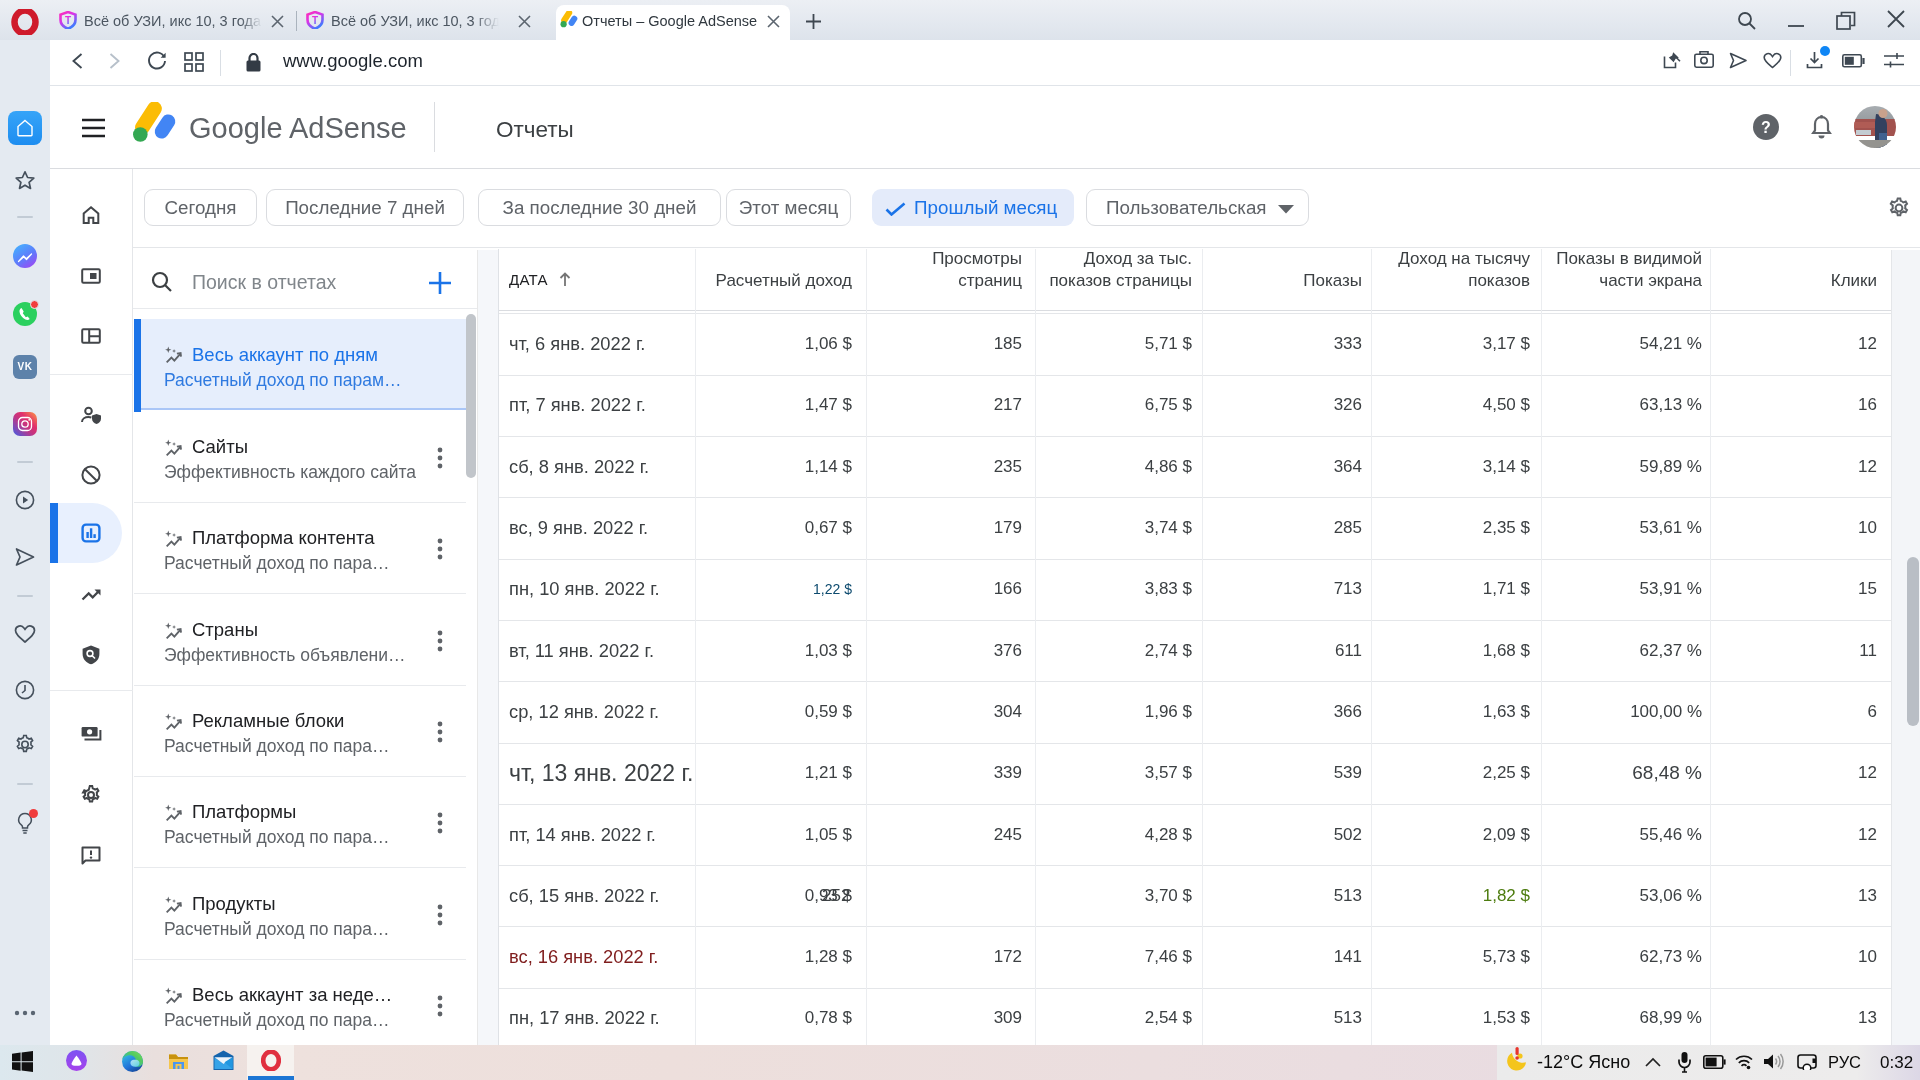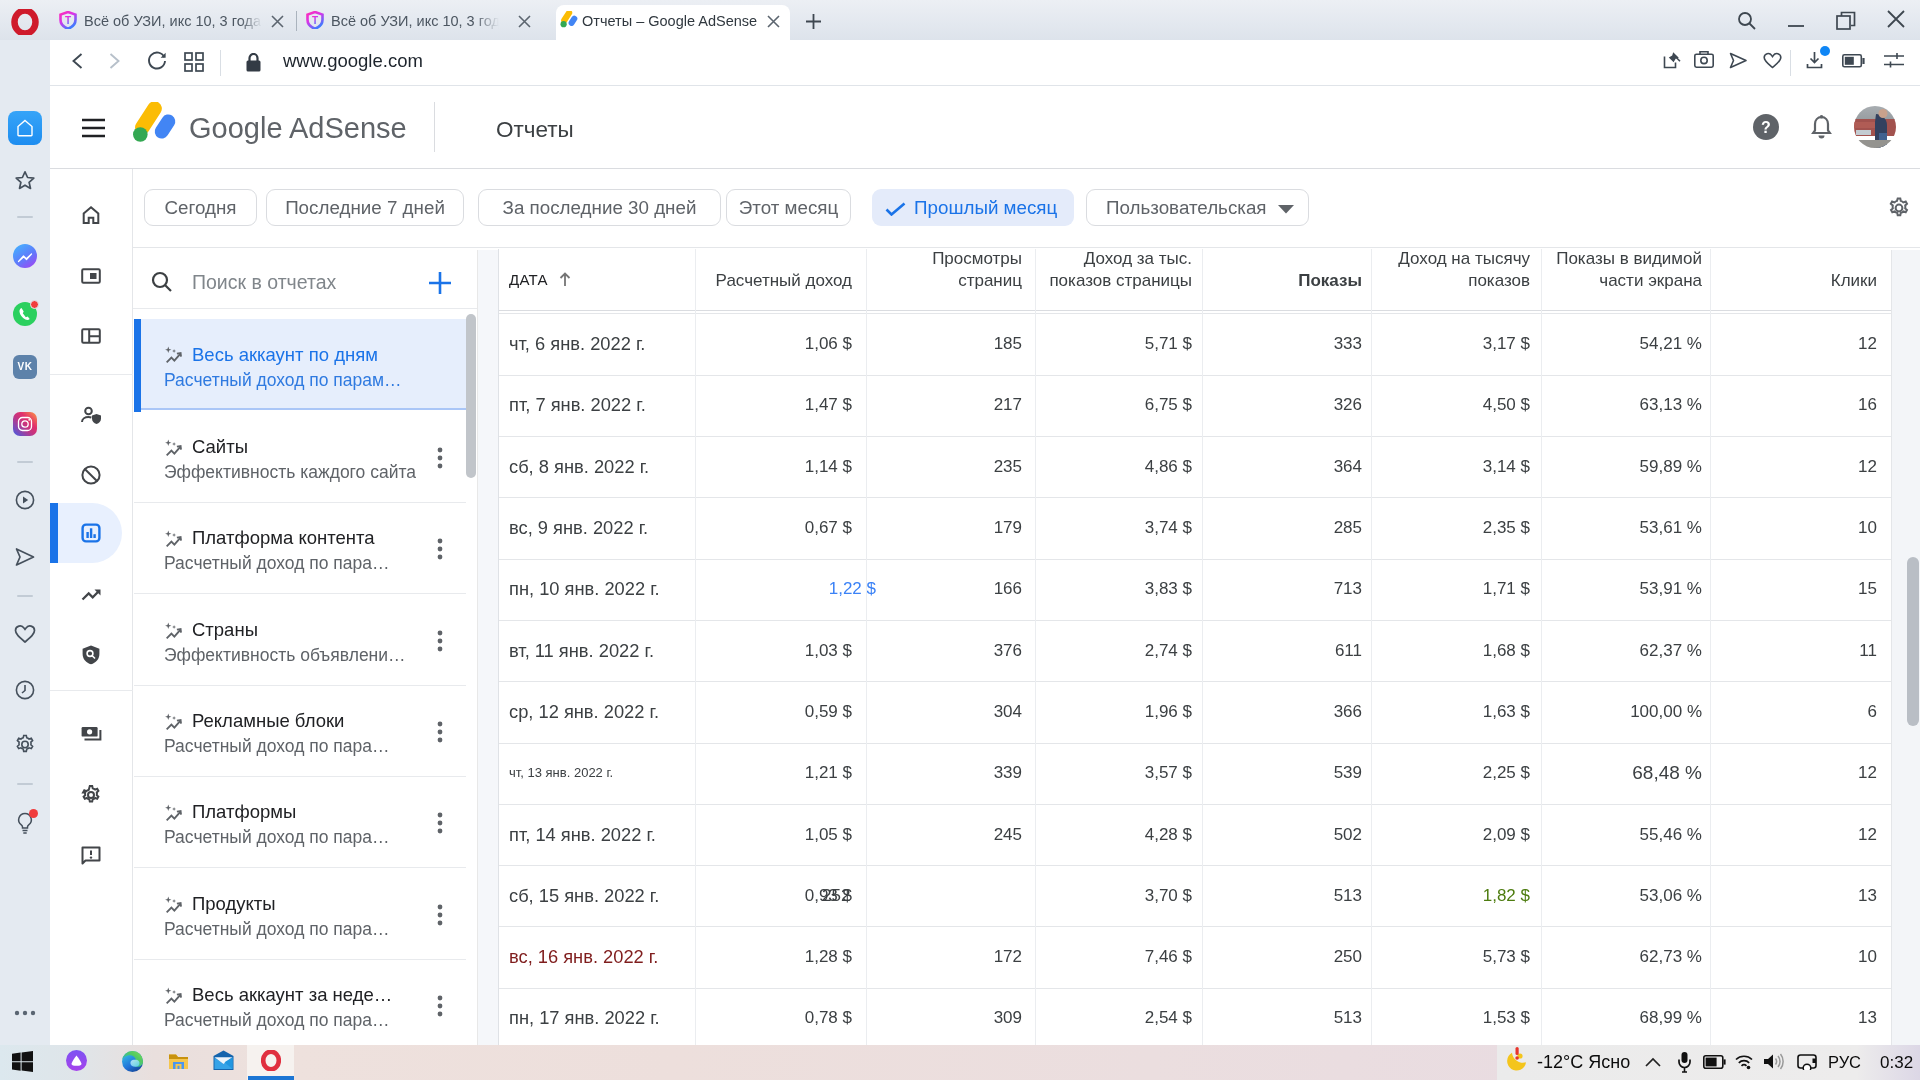--- a/index.html
+++ b/index.html
@@ -479,21 +479,21 @@
 <div style="position:absolute;left:499px;top:248px;width:1392px;height:63px;background:#fff;border-bottom:1px solid #dadce0;"></div>
 <div style="position:absolute;left:509px;top:271px;height:18px;font-size:15px;color:#202124;font-weight:500;white-space:nowrap;line-height:18px;letter-spacing:0.3px;">ДАТА</div>
 <svg style="position:absolute;left:557px;top:271px;" width="16" height="17" viewBox="0 0 16 17">
       <path d="M8 15V2.5M3.5 7L8 2.5 12.5 7" fill="none" stroke="#757575" stroke-width="1.8"></path>
     </svg>
 <div style="position:absolute;left:532px;top:270px;width:320px;height:22px;font-size:17px;color:#3c4043;font-weight:500;white-space:nowrap;text-align:right;line-height:22px;">Расчетный доход</div>
 <div style="position:absolute;left:702px;top:248px;width:320px;height:22px;font-size:17px;color:#3c4043;font-weight:500;white-space:nowrap;text-align:right;line-height:22px;">Просмотры</div>
 <div style="position:absolute;left:702px;top:270px;width:320px;height:22px;font-size:17px;color:#3c4043;font-weight:500;white-space:nowrap;text-align:right;line-height:22px;">страниц</div>
 <div style="position:absolute;left:872px;top:248px;width:320px;height:22px;font-size:17px;color:#3c4043;font-weight:500;white-space:nowrap;text-align:right;line-height:22px;">Доход за тыс.</div>
 <div style="position:absolute;left:872px;top:270px;width:320px;height:22px;font-size:17px;color:#3c4043;font-weight:500;white-space:nowrap;text-align:right;line-height:22px;">показов страницы</div>
-<div style="position:absolute;left:1042px;top:270px;width:320px;height:22px;font-size:17px;color:#3c4043;font-weight:700;white-space:nowrap;text-align:right;line-height:22px;">Показы</div>
+<div style="position:absolute;left:1042px;top:270px;width:320px;height:22px;font-size:17px;color:#3c4043;font-weight:400;white-space:nowrap;text-align:right;line-height:22px;">Показы</div>
 <div style="position:absolute;left:1210px;top:248px;width:320px;height:22px;font-size:17px;color:#3c4043;font-weight:500;white-space:nowrap;text-align:right;line-height:22px;">Доход на тысячу</div>
 <div style="position:absolute;left:1210px;top:270px;width:320px;height:22px;font-size:17px;color:#3c4043;font-weight:500;white-space:nowrap;text-align:right;line-height:22px;">показов</div>
 <div style="position:absolute;left:1382px;top:248px;width:320px;height:22px;font-size:17px;color:#3c4043;font-weight:500;white-space:nowrap;text-align:right;line-height:22px;">Показы в видимой</div>
 <div style="position:absolute;left:1382px;top:270px;width:320px;height:22px;font-size:17px;color:#3c4043;font-weight:500;white-space:nowrap;text-align:right;line-height:22px;">части экрана</div>
 <div style="position:absolute;left:1557px;top:270px;width:320px;height:22px;font-size:17px;color:#3c4043;font-weight:500;white-space:nowrap;text-align:right;line-height:22px;">Клики</div>
 <div style="position:absolute;left:499px;top:313px;width:1392px;height:1px;background:#e4e6e9;"></div>
 <div style="position:absolute;left:509px;top:333px;height:22px;font-size:18.3px;color:#3c4043;font-weight:400;white-space:nowrap;line-height:22px;">чт, 6 янв. 2022 г.</div>
 <div style="position:absolute;left:652px;top:333px;width:200px;height:22px;font-size:17px;color:#3c4043;font-weight:400;white-space:nowrap;text-align:right;line-height:22px;">1,06 $</div>
 <div style="position:absolute;left:822px;top:333px;width:200px;height:22px;font-size:17px;color:#3c4043;font-weight:400;white-space:nowrap;text-align:right;line-height:22px;">185</div>
 <div style="position:absolute;left:992px;top:333px;width:200px;height:22px;font-size:17px;color:#3c4043;font-weight:400;white-space:nowrap;text-align:right;line-height:22px;">5,71 $</div>
@@ -523,21 +523,21 @@
 <div style="position:absolute;left:509px;top:517px;height:22px;font-size:18.3px;color:#3c4043;font-weight:400;white-space:nowrap;line-height:22px;">вс, 9 янв. 2022 г.</div>
 <div style="position:absolute;left:652px;top:517px;width:200px;height:22px;font-size:17px;color:#3c4043;font-weight:400;white-space:nowrap;text-align:right;line-height:22px;">0,67 $</div>
 <div style="position:absolute;left:822px;top:517px;width:200px;height:22px;font-size:17px;color:#3c4043;font-weight:400;white-space:nowrap;text-align:right;line-height:22px;">179</div>
 <div style="position:absolute;left:992px;top:517px;width:200px;height:22px;font-size:17px;color:#3c4043;font-weight:400;white-space:nowrap;text-align:right;line-height:22px;">3,74 $</div>
 <div style="position:absolute;left:1162px;top:517px;width:200px;height:22px;font-size:17px;color:#3c4043;font-weight:400;white-space:nowrap;text-align:right;line-height:22px;">285</div>
 <div style="position:absolute;left:1330px;top:517px;width:200px;height:22px;font-size:17px;color:#3c4043;font-weight:400;white-space:nowrap;text-align:right;line-height:22px;">2,35 $</div>
 <div style="position:absolute;left:1502px;top:517px;width:200px;height:22px;font-size:17px;color:#3c4043;font-weight:400;white-space:nowrap;text-align:right;line-height:22px;">53,61 %</div>
 <div style="position:absolute;left:1677px;top:517px;width:200px;height:22px;font-size:17px;color:#3c4043;font-weight:400;white-space:nowrap;text-align:right;line-height:22px;">10</div>
 <div style="position:absolute;left:499px;top:559px;width:1392px;height:1px;background:#e4e6e9;"></div>
 <div style="position:absolute;left:509px;top:578px;height:22px;font-size:18.3px;color:#3c4043;font-weight:400;white-space:nowrap;line-height:22px;">пн, 10 янв. 2022 г.</div>
-<div style="position:absolute;left:676px;top:578px;width:200px;height:22px;font-size:17px;color:#3b82f6;font-weight:400;white-space:nowrap;text-align:right;line-height:22px;">1,22 $</div>
+<div style="position:absolute;left:652px;top:578px;width:200px;height:22px;font-size:14px;color:#0c4a6e;font-weight:400;white-space:nowrap;text-align:right;line-height:22px;">1,22 $</div>
 <div style="position:absolute;left:822px;top:578px;width:200px;height:22px;font-size:17px;color:#3c4043;font-weight:400;white-space:nowrap;text-align:right;line-height:22px;">166</div>
 <div style="position:absolute;left:992px;top:578px;width:200px;height:22px;font-size:17px;color:#3c4043;font-weight:400;white-space:nowrap;text-align:right;line-height:22px;">3,83 $</div>
 <div style="position:absolute;left:1162px;top:578px;width:200px;height:22px;font-size:17px;color:#3c4043;font-weight:400;white-space:nowrap;text-align:right;line-height:22px;">713</div>
 <div style="position:absolute;left:1330px;top:578px;width:200px;height:22px;font-size:17px;color:#3c4043;font-weight:400;white-space:nowrap;text-align:right;line-height:22px;">1,71 $</div>
 <div style="position:absolute;left:1502px;top:578px;width:200px;height:22px;font-size:17px;color:#3c4043;font-weight:400;white-space:nowrap;text-align:right;line-height:22px;">53,91 %</div>
 <div style="position:absolute;left:1677px;top:578px;width:200px;height:22px;font-size:17px;color:#3c4043;font-weight:400;white-space:nowrap;text-align:right;line-height:22px;">15</div>
 <div style="position:absolute;left:499px;top:620px;width:1392px;height:1px;background:#e4e6e9;"></div>
 <div style="position:absolute;left:509px;top:640px;height:22px;font-size:18.3px;color:#3c4043;font-weight:400;white-space:nowrap;line-height:22px;">вт, 11 янв. 2022 г.</div>
 <div style="position:absolute;left:652px;top:640px;width:200px;height:22px;font-size:17px;color:#3c4043;font-weight:400;white-space:nowrap;text-align:right;line-height:22px;">1,03 $</div>
 <div style="position:absolute;left:822px;top:640px;width:200px;height:22px;font-size:17px;color:#3c4043;font-weight:400;white-space:nowrap;text-align:right;line-height:22px;">376</div>
@@ -549,21 +549,21 @@
 <div style="position:absolute;left:499px;top:681px;width:1392px;height:1px;background:#e4e6e9;"></div>
 <div style="position:absolute;left:509px;top:701px;height:22px;font-size:18.3px;color:#3c4043;font-weight:400;white-space:nowrap;line-height:22px;">ср, 12 янв. 2022 г.</div>
 <div style="position:absolute;left:652px;top:701px;width:200px;height:22px;font-size:17px;color:#3c4043;font-weight:400;white-space:nowrap;text-align:right;line-height:22px;">0,59 $</div>
 <div style="position:absolute;left:822px;top:701px;width:200px;height:22px;font-size:17px;color:#3c4043;font-weight:400;white-space:nowrap;text-align:right;line-height:22px;">304</div>
 <div style="position:absolute;left:992px;top:701px;width:200px;height:22px;font-size:17px;color:#3c4043;font-weight:400;white-space:nowrap;text-align:right;line-height:22px;">1,96 $</div>
 <div style="position:absolute;left:1162px;top:701px;width:200px;height:22px;font-size:17px;color:#3c4043;font-weight:400;white-space:nowrap;text-align:right;line-height:22px;">366</div>
 <div style="position:absolute;left:1330px;top:701px;width:200px;height:22px;font-size:17px;color:#3c4043;font-weight:400;white-space:nowrap;text-align:right;line-height:22px;">1,63 $</div>
 <div style="position:absolute;left:1502px;top:701px;width:200px;height:22px;font-size:17px;color:#3c4043;font-weight:400;white-space:nowrap;text-align:right;line-height:22px;">100,00 %</div>
 <div style="position:absolute;left:1677px;top:701px;width:200px;height:22px;font-size:17px;color:#3c4043;font-weight:400;white-space:nowrap;text-align:right;line-height:22px;">6</div>
 <div style="position:absolute;left:499px;top:743px;width:1392px;height:1px;background:#e4e6e9;"></div>
-<div style="position:absolute;left:509px;top:762px;height:22px;font-size:13px;color:#3c4043;font-weight:400;white-space:nowrap;line-height:22px;">чт, 13 янв. 2022 г.</div>
+<div style="position:absolute;left:509px;top:762px;height:22px;font-size:23px;color:#3c4043;font-weight:400;white-space:nowrap;line-height:22px;">чт, 13 янв. 2022 г.</div>
 <div style="position:absolute;left:652px;top:762px;width:200px;height:22px;font-size:17px;color:#3c4043;font-weight:400;white-space:nowrap;text-align:right;line-height:22px;">1,21 $</div>
 <div style="position:absolute;left:822px;top:762px;width:200px;height:22px;font-size:17px;color:#3c4043;font-weight:400;white-space:nowrap;text-align:right;line-height:22px;">339</div>
 <div style="position:absolute;left:992px;top:762px;width:200px;height:22px;font-size:17px;color:#3c4043;font-weight:400;white-space:nowrap;text-align:right;line-height:22px;">3,57 $</div>
 <div style="position:absolute;left:1162px;top:762px;width:200px;height:22px;font-size:17px;color:#3c4043;font-weight:400;white-space:nowrap;text-align:right;line-height:22px;">539</div>
 <div style="position:absolute;left:1330px;top:762px;width:200px;height:22px;font-size:17px;color:#3c4043;font-weight:400;white-space:nowrap;text-align:right;line-height:22px;">2,25 $</div>
 <div style="position:absolute;left:1502px;top:762px;width:200px;height:22px;font-size:19px;color:#3c4043;font-weight:400;white-space:nowrap;text-align:right;line-height:22px;">68,48 %</div>
 <div style="position:absolute;left:1677px;top:762px;width:200px;height:22px;font-size:17px;color:#3c4043;font-weight:400;white-space:nowrap;text-align:right;line-height:22px;">12</div>
 <div style="position:absolute;left:499px;top:804px;width:1392px;height:1px;background:#e4e6e9;"></div>
 <div style="position:absolute;left:509px;top:824px;height:22px;font-size:18.3px;color:#3c4043;font-weight:400;white-space:nowrap;line-height:22px;">пт, 14 янв. 2022 г.</div>
 <div style="position:absolute;left:652px;top:824px;width:200px;height:22px;font-size:17px;color:#3c4043;font-weight:400;white-space:nowrap;text-align:right;line-height:22px;">1,05 $</div>
@@ -580,21 +580,21 @@
 <div style="position:absolute;left:992px;top:885px;width:200px;height:22px;font-size:17px;color:#3c4043;font-weight:400;white-space:nowrap;text-align:right;line-height:22px;">3,70 $</div>
 <div style="position:absolute;left:1162px;top:885px;width:200px;height:22px;font-size:17px;color:#3c4043;font-weight:400;white-space:nowrap;text-align:right;line-height:22px;">513</div>
 <div style="position:absolute;left:1330px;top:885px;width:200px;height:22px;font-size:17px;color:#4d7c0f;font-weight:400;white-space:nowrap;text-align:right;line-height:22px;">1,82 $</div>
 <div style="position:absolute;left:1502px;top:885px;width:200px;height:22px;font-size:17px;color:#3c4043;font-weight:400;white-space:nowrap;text-align:right;line-height:22px;">53,06 %</div>
 <div style="position:absolute;left:1677px;top:885px;width:200px;height:22px;font-size:17px;color:#3c4043;font-weight:400;white-space:nowrap;text-align:right;line-height:22px;">13</div>
 <div style="position:absolute;left:499px;top:926px;width:1392px;height:1px;background:#e4e6e9;"></div>
 <div style="position:absolute;left:509px;top:946px;height:22px;font-size:18.3px;color:#7f1d1d;font-weight:400;white-space:nowrap;line-height:22px;">вс, 16 янв. 2022 г.</div>
 <div style="position:absolute;left:652px;top:946px;width:200px;height:22px;font-size:17px;color:#3c4043;font-weight:400;white-space:nowrap;text-align:right;line-height:22px;">1,28 $</div>
 <div style="position:absolute;left:822px;top:946px;width:200px;height:22px;font-size:17px;color:#3c4043;font-weight:400;white-space:nowrap;text-align:right;line-height:22px;">172</div>
 <div style="position:absolute;left:992px;top:946px;width:200px;height:22px;font-size:17px;color:#3c4043;font-weight:400;white-space:nowrap;text-align:right;line-height:22px;">7,46 $</div>
-<div style="position:absolute;left:1162px;top:946px;width:200px;height:22px;font-size:17px;color:#3c4043;font-weight:400;white-space:nowrap;text-align:right;line-height:22px;">250</div>
+<div style="position:absolute;left:1162px;top:946px;width:200px;height:22px;font-size:17px;color:#3c4043;font-weight:400;white-space:nowrap;text-align:right;line-height:22px;">141</div>
 <div style="position:absolute;left:1330px;top:946px;width:200px;height:22px;font-size:17px;color:#3c4043;font-weight:400;white-space:nowrap;text-align:right;line-height:22px;">5,73 $</div>
 <div style="position:absolute;left:1502px;top:946px;width:200px;height:22px;font-size:17px;color:#3c4043;font-weight:400;white-space:nowrap;text-align:right;line-height:22px;">62,73 %</div>
 <div style="position:absolute;left:1677px;top:946px;width:200px;height:22px;font-size:17px;color:#3c4043;font-weight:400;white-space:nowrap;text-align:right;line-height:22px;">10</div>
 <div style="position:absolute;left:499px;top:988px;width:1392px;height:1px;background:#e4e6e9;"></div>
 <div style="position:absolute;left:509px;top:1007px;height:22px;font-size:18.3px;color:#3c4043;font-weight:400;white-space:nowrap;line-height:22px;">пн, 17 янв. 2022 г.</div>
 <div style="position:absolute;left:652px;top:1007px;width:200px;height:22px;font-size:17px;color:#3c4043;font-weight:400;white-space:nowrap;text-align:right;line-height:22px;">0,78 $</div>
 <div style="position:absolute;left:822px;top:1007px;width:200px;height:22px;font-size:17px;color:#3c4043;font-weight:400;white-space:nowrap;text-align:right;line-height:22px;">309</div>
 <div style="position:absolute;left:992px;top:1007px;width:200px;height:22px;font-size:17px;color:#3c4043;font-weight:400;white-space:nowrap;text-align:right;line-height:22px;">2,54 $</div>
 <div style="position:absolute;left:1162px;top:1007px;width:200px;height:22px;font-size:17px;color:#3c4043;font-weight:400;white-space:nowrap;text-align:right;line-height:22px;">513</div>
 <div style="position:absolute;left:1330px;top:1007px;width:200px;height:22px;font-size:17px;color:#3c4043;font-weight:400;white-space:nowrap;text-align:right;line-height:22px;">1,53 $</div>

